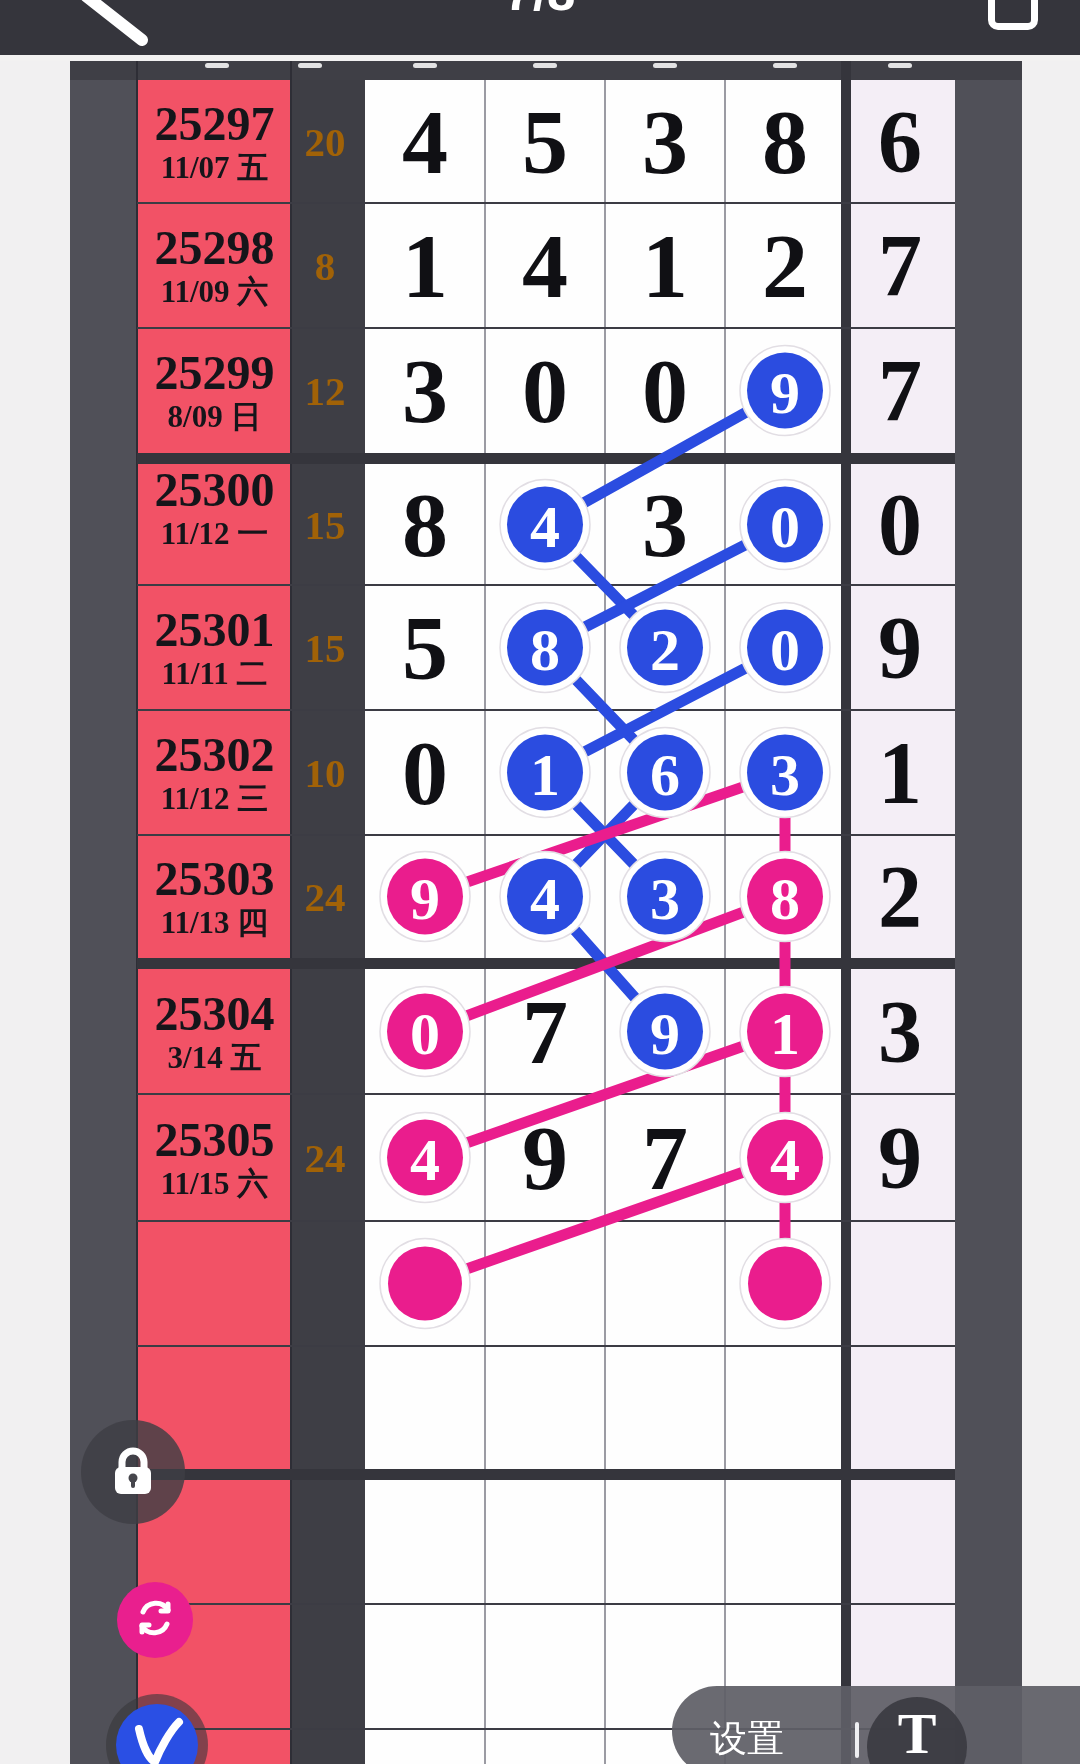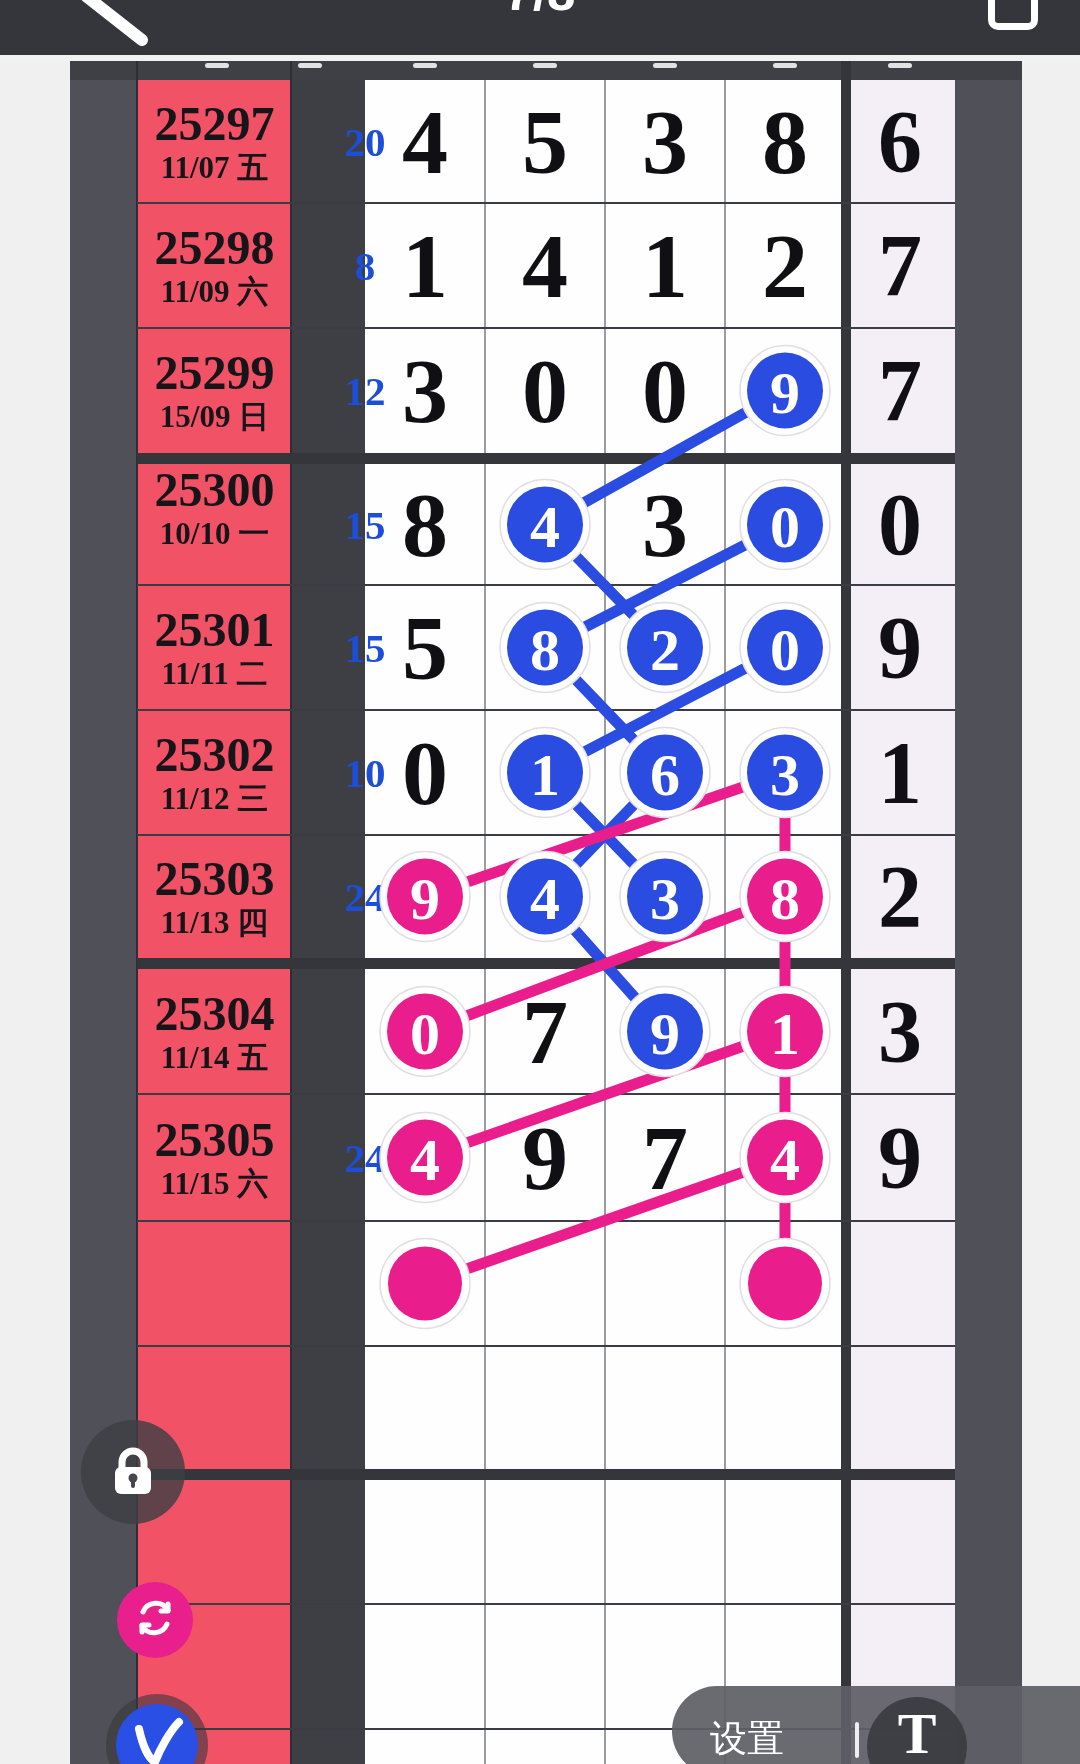--- a/index.html
+++ b/index.html
@@ -24,23 +24,23 @@
   .vline-dark{position:absolute;top:61px;bottom:0;width:2px;background:#2e2e36;z-index:6;}
   .vthick{position:absolute;left:841px;top:61px;bottom:0;width:10px;background:#35353c;z-index:7;}
   .thin-sep{position:absolute;left:137px;width:818px;height:2px;background:#3c3c44;z-index:8;}
   .thick-sep{position:absolute;left:137px;width:818px;height:11px;background:#35353c;z-index:8;}
   
   .period-cell{position:absolute;left:137px;width:155px;display:flex;flex-direction:column;
                align-items:center;justify-content:center;gap:4px;z-index:9;
                font-family:"Liberation Serif","DejaVu Serif",serif;color:#15151a;font-weight:bold;}
   .period-no{font-size:48px;line-height:1;}
   .period-date{font-size:31px;line-height:1;white-space:nowrap;}
-  .sum-val{position:absolute;left:292px;width:66px;text-align:center;color:#1d4ed8;z-index:9;
+  .sum-val{position:absolute;left:292px;width:66px;text-align:center;color:#a16207;z-index:9;
            font-family:"Liberation Serif","DejaVu Serif",serif;font-weight:bold;font-size:41px;
-           display:flex;align-items:center;justify-content:center;margin-left:40px;}
+           display:flex;align-items:center;justify-content:center;}
   .digit{position:absolute;width:120px;text-align:center;color:#101014;z-index:9;
          font-family:"Liberation Serif","DejaVu Serif",serif;font-weight:bold;font-size:92px;
          display:flex;align-items:center;justify-content:center;}
   .tail-val{position:absolute;left:845px;width:110px;text-align:center;color:#101014;z-index:9;
             font-family:"Liberation Serif","DejaVu Serif",serif;font-weight:bold;font-size:88px;
             display:flex;align-items:center;justify-content:center;}
   
   #overlay{position:absolute;left:0;top:0;z-index:20;pointer-events:none;}
   
   .annotation{position:absolute;left:374px;top:1354px;width:424px;height:136px;background:#3b5ae4;
@@ -105,30 +105,30 @@
         <div class="period-date">11/09 六</div>
       </div>
       <div class="sum-val" style="top:203px;height:125px;">8</div>
       <div class="digit" style="left:365px;top:203px;height:125px;">1</div>
       <div class="digit" style="left:485px;top:203px;height:125px;">4</div>
       <div class="digit" style="left:605px;top:203px;height:125px;">1</div>
       <div class="digit" style="left:725px;top:203px;height:125px;">2</div>
       <div class="tail-val" style="top:203px;height:125px;">7</div>
       <div class="period-cell" style="top:328px;height:125px;">
         <div class="period-no">25299</div>
-        <div class="period-date">15/09 日</div>
+        <div class="period-date">8/09 日</div>
       </div>
       <div class="sum-val" style="top:328px;height:125px;">12</div>
       <div class="digit" style="left:365px;top:328px;height:125px;">3</div>
       <div class="digit" style="left:485px;top:328px;height:125px;">0</div>
       <div class="digit" style="left:605px;top:328px;height:125px;">0</div>
       <div class="tail-val" style="top:328px;height:125px;">7</div>
       <div class="period-cell" style="top:464px;height:87px;">
         <div class="period-no">25300</div>
-        <div class="period-date">10/10 一</div>
+        <div class="period-date">11/12 一</div>
       </div>
       <div class="sum-val" style="top:464px;height:121px;">15</div>
       <div class="digit" style="left:365px;top:464px;height:121px;">8</div>
       <div class="digit" style="left:605px;top:464px;height:121px;">3</div>
       <div class="tail-val" style="top:464px;height:121px;">0</div>
       <div class="period-cell" style="top:585px;height:125px;">
         <div class="period-no">25301</div>
         <div class="period-date">11/11 二</div>
       </div>
       <div class="sum-val" style="top:585px;height:125px;">15</div>
@@ -142,21 +142,21 @@
       <div class="digit" style="left:365px;top:710px;height:125px;">0</div>
       <div class="tail-val" style="top:710px;height:125px;">1</div>
       <div class="period-cell" style="top:835px;height:123px;">
         <div class="period-no">25303</div>
         <div class="period-date">11/13 四</div>
       </div>
       <div class="sum-val" style="top:835px;height:123px;">24</div>
       <div class="tail-val" style="top:835px;height:123px;">2</div>
       <div class="period-cell" style="top:969px;height:125px;">
         <div class="period-no">25304</div>
-        <div class="period-date">11/14 五</div>
+        <div class="period-date">3/14 五</div>
       </div>
       <div class="digit" style="left:485px;top:969px;height:125px;">7</div>
       <div class="tail-val" style="top:969px;height:125px;">3</div>
       <div class="period-cell" style="top:1094px;height:127px;text-align:center;">
         <div class="period-no">25305</div>
         <div class="period-date">11/15 六</div>
       </div>
       <div class="sum-val" style="top:1094px;height:127px;">24</div>
       <div class="digit" style="left:485px;top:1094px;height:127px;">9</div>
       <div class="digit" style="left:605px;top:1094px;height:127px;">7</div>

